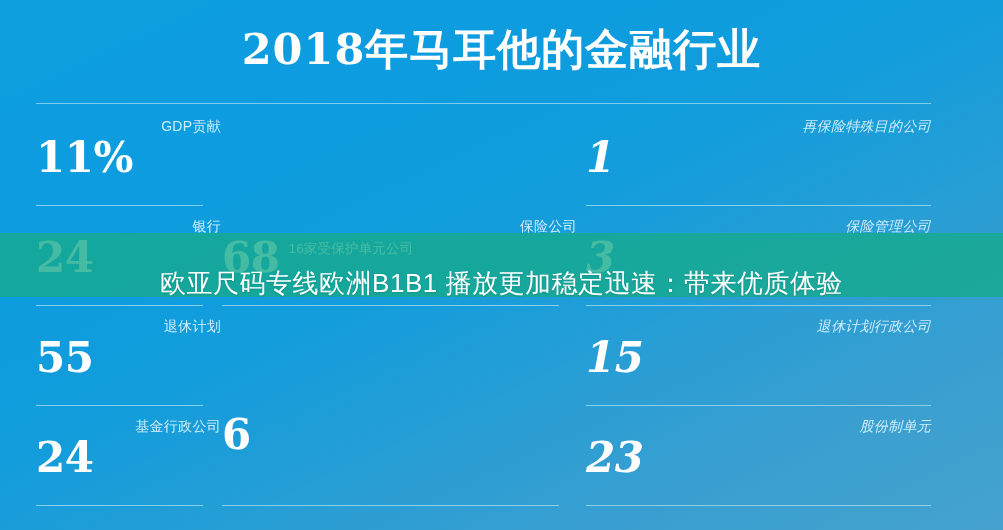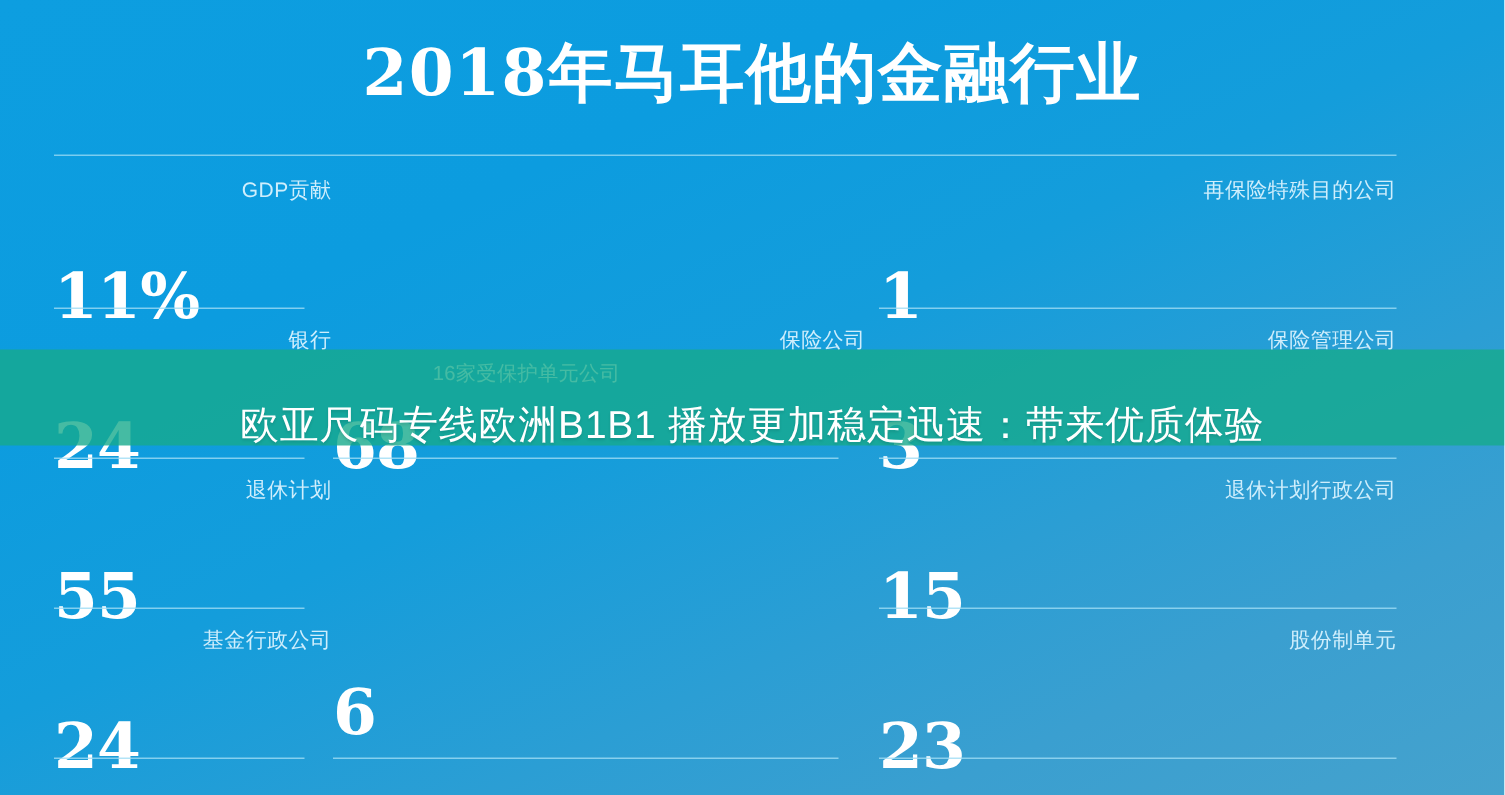--- a/index.html
+++ b/index.html
@@ -72,21 +72,21 @@
   .row-3 { top: 200px; }
   .row-4 { top: 300px; }
 
   .cell {
     position: absolute;
     top: 0;
     height: 100px;
   }
   .col-1 { left: 36px;  width: 185px; }
   .col-2 { left: 222px; width: 355px; }
-  .col-3 { left: 586px; width: 345px; }
+  .col-3 { left: 586px; width: 345px; font-style: italic; }
 
   .cell-label {
     color: #cfeefc;
     font-size: 14px;
     line-height: 1.2;
     white-space: nowrap;
     padding-top: 6px;
     letter-spacing: .3px;
     text-align: right;
   }
@@ -95,21 +95,20 @@
     align-items: flex-start;
     margin-top: 1px;
   }
   .cell-value {
     color: #ffffff;
     font-family: "DejaVu Serif", "Liberation Serif", serif;
     font-weight: 700;
     font-size: 42px;
     line-height: 1.05;
     letter-spacing: -0.5px;
-    margin-top: 40px;
   }
   .cell-note {
     color: #ffffff;
     font-size: 13.5px;
     line-height: 1.35;
     margin-left: 9px;
     padding-top: 4px;
     white-space: pre-line;
     letter-spacing: .2px;
   }

